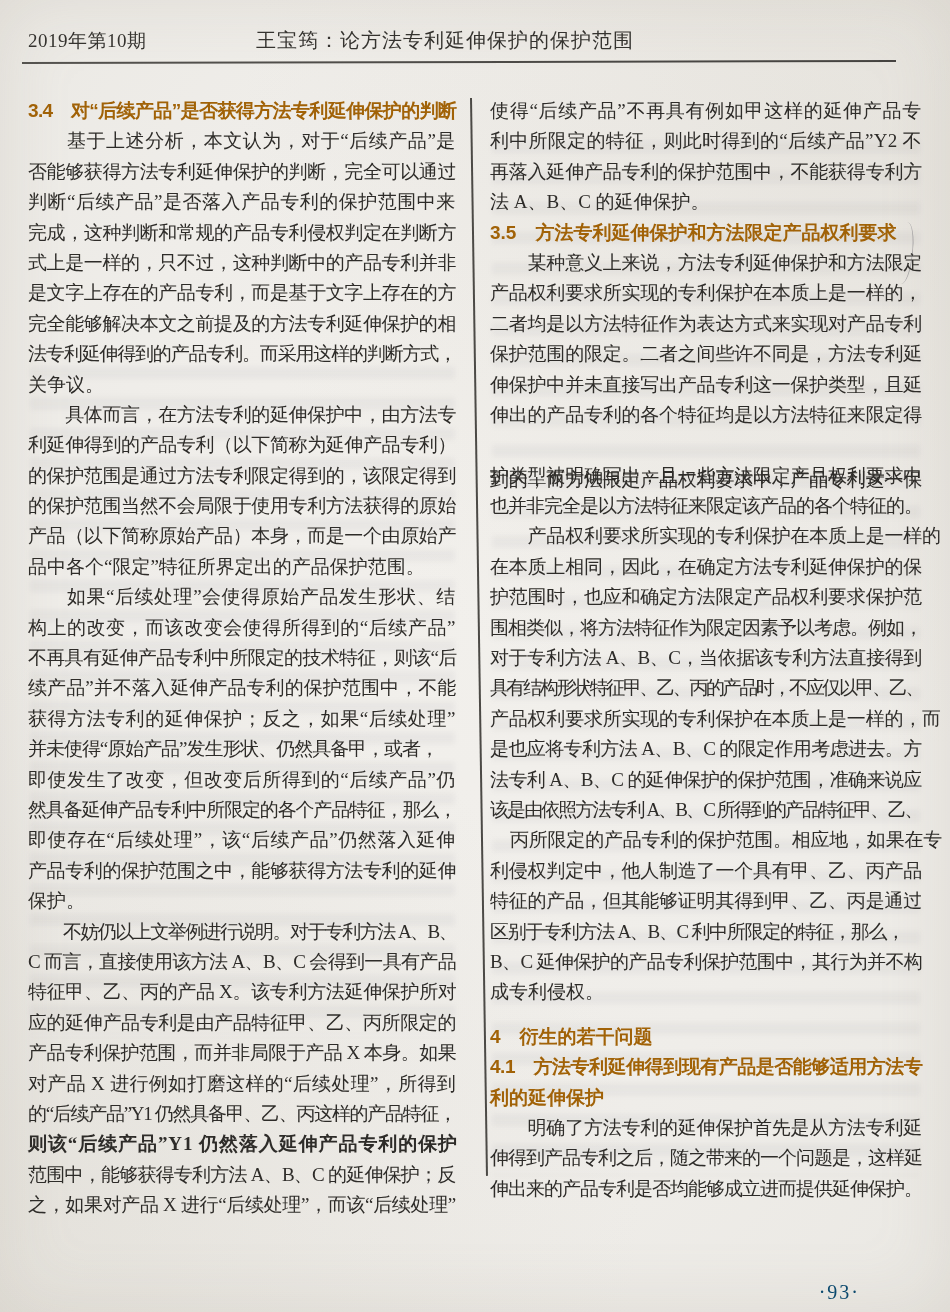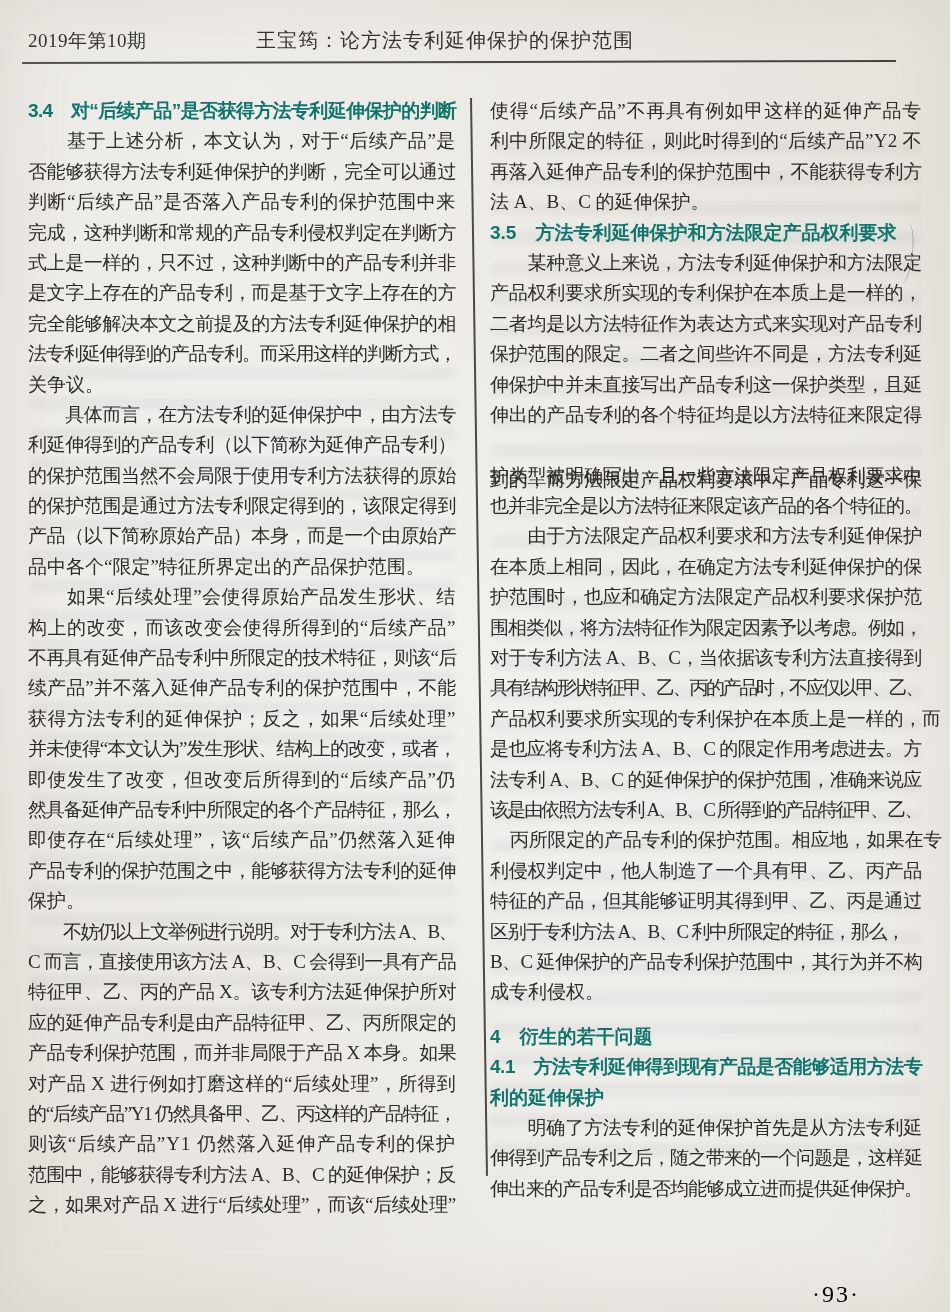--- a/index.html
+++ b/index.html
@@ -44,21 +44,21 @@
   .col-right { left: 490px; width: 432px; }
 
   .line {
     height: 30.4px; line-height: 30.4px;
     font-size: 19px; white-space: nowrap;
     color: #2e2c29;
   }
   .line span { display: inline-block; white-space: nowrap; }
   .line.h {
     font-family: "Liberation Sans", "DejaVu Sans", sans-serif;
-    font-weight: 700; color: #0f766e;
+    font-weight: 700; color: #a16207;
   }
   .line.gap { height: 14px; }
 
   
   .bleed {
     position: absolute; pointer-events: none;
     background: repeating-linear-gradient(
       to bottom,
       transparent 0px, transparent 9px,
       rgba(105,105,122,0.055) 13px, rgba(105,105,122,0.055) 21px,
@@ -72,21 +72,21 @@
   .scan-mark {
     position: absolute; left: 896px; top: 222px; width: 16px; height: 62px;
     border-right: 1.5px solid rgba(95,95,105,0.45);
     border-radius: 0 50% 50% 0 / 0 50% 50% 0;
     transform: rotate(6deg);
   }
 
   
   .page-number {
     position: absolute; top: 1281px; right: 90px;
-    font-size: 24px; letter-spacing: 2px; color: #000000;
+    font-size: 20px; letter-spacing: 2px; color: #0c4a6e;
   }
 </style>
 </head>
 <body>
 
 <div class="page">
 
   <div class="issue">2019年第10期</div>
 
   <div class="running-title">王宝筠：论方法专利延伸保护的保护范围</div>
@@ -102,43 +102,43 @@
       <div class="line j"><span style="letter-spacing: -0.391304px;">否能够获得方法专利延伸保护的判断，完全可以通过</span></div>
       <div class="line j"><span style="letter-spacing: 0.521739px;">判断“后续产品”是否落入产品专利的保护范围中来</span></div>
       <div class="line j"><span style="letter-spacing: -0.391304px;">完成，这种判断和常规的产品专利侵权判定在判断方</span></div>
       <div class="line j"><span style="letter-spacing: -0.391304px;">式上是一样的，只不过，这种判断中的产品专利并非</span></div>
       <div class="line j"><span style="letter-spacing: -0.391304px;">是文字上存在的产品专利，而是基于文字上存在的方</span></div>
       <div class="line j"><span style="letter-spacing: -0.391304px;">完全能够解决本文之前提及的方法专利延伸保护的相</span></div>
       <div class="line j"><span style="letter-spacing: -1.16667px;">法专利延伸得到的产品专利。而采用这样的判断方式，</span></div>
       <div class="line e"><span>关争议。</span></div>
       <div class="line j"><span style="letter-spacing: -0.391304px;">　　具体而言，在方法专利的延伸保护中，由方法专</span></div>
       <div class="line j"><span style="letter-spacing: -0.391304px;">利延伸得到的产品专利（以下简称为延伸产品专利）</span></div>
+      <div class="line j"><span style="letter-spacing: -0.391304px;">的保护范围是通过方法专利限定得到的，该限定得到</span></div>
       <div class="line j"><span style="letter-spacing: -0.391304px;">的保护范围当然不会局限于使用专利方法获得的原始</span></div>
-      <div class="line j"><span style="letter-spacing: -0.391304px;">的保护范围是通过方法专利限定得到的，该限定得到</span></div>
       <div class="line j"><span style="letter-spacing: -0.391304px;">产品（以下简称原始产品）本身，而是一个由原始产</span></div>
       <div class="line e"><span>品中各个“限定”特征所界定出的产品保护范围。</span></div>
       <div class="line j"><span style="letter-spacing: 0.521739px;">　　如果“后续处理”会使得原始产品发生形状、结</span></div>
       <div class="line j"><span style="letter-spacing: 0.521739px;">构上的改变，而该改变会使得所得到的“后续产品”</span></div>
       <div class="line j"><span style="letter-spacing: -0.708333px;">不再具有延伸产品专利中所限定的技术特征，则该“后</span></div>
       <div class="line j"><span style="letter-spacing: 0.0869565px;">续产品”并不落入延伸产品专利的保护范围中，不能</span></div>
       <div class="line j"><span style="letter-spacing: 0.521739px;">获得方法专利的延伸保护；反之，如果“后续处理”</span></div>
-      <div class="line j"><span style="letter-spacing: -1.04px;">并未使得“本文认为”发生形状、结构上的改变，或者，</span></div>
+      <div class="line j"><span style="letter-spacing: -1.04px;">并未使得“原始产品”发生形状、仍然具备甲，或者，</span></div>
       <div class="line j"><span style="letter-spacing: 0.521739px;">即使发生了改变，但改变后所得到的“后续产品”仍</span></div>
       <div class="line j"><span style="letter-spacing: -1.16667px;">然具备延伸产品专利中所限定的各个产品特征，那么，</span></div>
       <div class="line j"><span style="letter-spacing: 0.583333px;">即使存在“后续处理”，该“后续产品”仍然落入延伸</span></div>
       <div class="line j"><span style="letter-spacing: -0.391304px;">产品专利的保护范围之中，能够获得方法专利的延伸</span></div>
       <div class="line e"><span>保护。</span></div>
       <div class="line j"><span style="letter-spacing: -1.53846px;">　　不妨仍以上文举例进行说明。对于专利方法 A、B、</span></div>
       <div class="line j"><span style="letter-spacing: -0.666667px;">C 而言，直接使用该方法 A、B、C 会得到一具有产品</span></div>
       <div class="line j"><span style="letter-spacing: -0.333333px;">特征甲、乙、丙的产品 X。该专利方法延伸保护所对</span></div>
       <div class="line j"><span style="letter-spacing: -0.391304px;">应的延伸产品专利是由产品特征甲、乙、丙所限定的</span></div>
       <div class="line j"><span style="letter-spacing: -0.52px;">产品专利保护范围，而并非局限于产品 X 本身。如果</span></div>
       <div class="line j"><span style="letter-spacing: 0.32px;">对产品 X 进行例如打磨这样的“后续处理”，所得到</span></div>
       <div class="line j"><span style="letter-spacing: -1.2963px;">的“后续产品”Y1 仍然具备甲、乙、丙这样的产品特征，</span></div>
-      <div class="line j"><span style="letter-spacing: 0.916667px;">则该“后续产品”Y1 仍然落入延伸产品专利的保护</span></div>
+      <div class="line j"><span style="letter-spacing: 0.916667px; font-weight: bold;">则该“后续产品”Y1 仍然落入延伸产品专利的保护</span></div>
       <div class="line j"><span style="letter-spacing: -0.769231px;">范围中，能够获得专利方法 A、B、C 的延伸保护；反</span></div>
       <div class="line j"><span style="letter-spacing: -0.333333px;">之，如果对产品 X 进行“后续处理”，而该“后续处理”</span></div>
     </div>
 
   <div class="column-divider"></div>
 
   <div class="col col-right">
       <div class="line j"><span style="letter-spacing: 0.695652px;">使得“后续产品”不再具有例如甲这样的延伸产品专</span></div>
       <div class="line j"><span style="letter-spacing: 0.28px;">利中所限定的特征，则此时得到的“后续产品”Y2 不</span></div>
       <div class="line j"><span style="letter-spacing: -0.217391px;">再落入延伸产品专利的保护范围中，不能获得专利方</span></div>
@@ -146,21 +146,21 @@
       <div class="line h"><span>3.5　方法专利延伸保护和方法限定产品权利要求</span></div>
       <div class="line j"><span style="letter-spacing: -0.217391px;">　　某种意义上来说，方法专利延伸保护和方法限定</span></div>
       <div class="line j"><span style="letter-spacing: -0.217391px;">产品权利要求所实现的专利保护在本质上是一样的，</span></div>
       <div class="line j"><span style="letter-spacing: -0.217391px;">二者均是以方法特征作为表达方式来实现对产品专利</span></div>
       <div class="line j"><span style="letter-spacing: -0.217391px;">保护范围的限定。二者之间些许不同是，方法专利延</span></div>
       <div class="line j"><span style="letter-spacing: -0.217391px;">伸保护中并未直接写出产品专利这一保护类型，且延</span></div>
       <div class="line j"><span style="letter-spacing: -0.217391px;">伸出的产品专利的各个特征均是以方法特征来限定得</span></div>
       <div class="line j"><span style="letter-spacing: -0.217391px; margin-top: 35px;">到的，而方法限定产品权利要求中，产品专利这一保</span></div>
       <div class="line j"><span style="letter-spacing: -0.217391px;">护类型被明确写出，且一些方法限定产品权利要求中</span></div>
       <div class="line j"><span style="letter-spacing: -1px;">也并非完全是以方法特征来限定该产品的各个特征的。</span></div>
-      <div class="line j"><span style="letter-spacing: -0.217391px;">　　由于方法限定产品权利要求和方法专利延伸保护</span></div>
+      <div class="line j"><span style="letter-spacing: -0.217391px;">　　产品权利要求所实现的专利保护在本质上是一样的</span></div>
       <div class="line j"><span style="letter-spacing: -0.217391px;">在本质上相同，因此，在确定方法专利延伸保护的保</span></div>
       <div class="line j"><span style="letter-spacing: -0.217391px;">护范围时，也应和确定方法限定产品权利要求保护范</span></div>
       <div class="line j"><span style="letter-spacing: -1px;">围相类似，将方法特征作为限定因素予以考虑。例如，</span></div>
       <div class="line j"><span style="letter-spacing: -0.44px;">对于专利方法 A、B、C，当依据该专利方法直接得到</span></div>
       <div class="line j"><span style="letter-spacing: -2.38462px;">具有结构形状特征甲、乙、丙的产品时，不应仅以甲、乙、</span></div>
       <div class="line j"><span style="letter-spacing: -0.217391px;">产品权利要求所实现的专利保护在本质上是一样的，而</span></div>
       <div class="line j"><span style="letter-spacing: -0.615385px;">是也应将专利方法 A、B、C 的限定作用考虑进去。方</span></div>
       <div class="line j"><span style="letter-spacing: -0.615385px;">法专利 A、B、C 的延伸保护的保护范围，准确来说应</span></div>
       <div class="line j"><span style="letter-spacing: -1.92857px;">该是由依照方法专利 A、B、C 所得到的产品特征甲、乙、</span></div>
       <div class="line j"><span style="letter-spacing: -0.217391px; margin-left: 20px;">丙所限定的产品专利的保护范围。相应地，如果在专</span></div>

